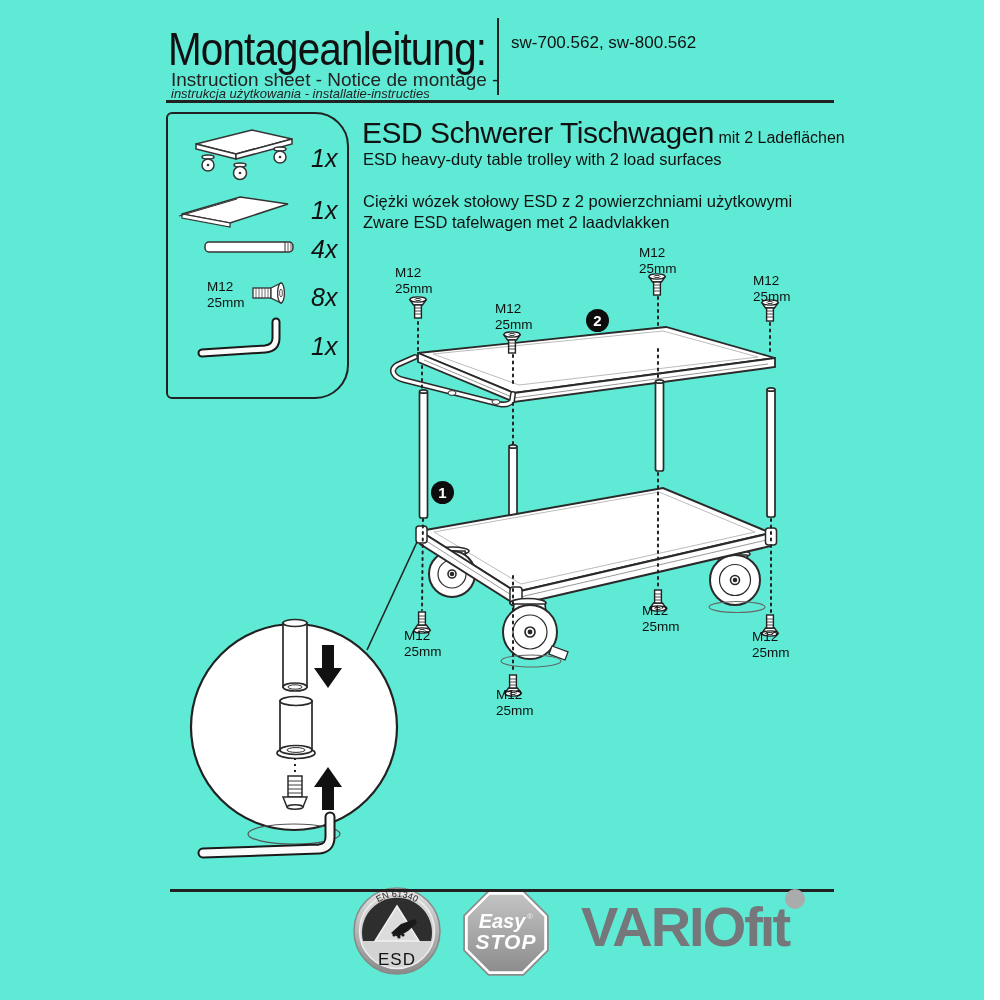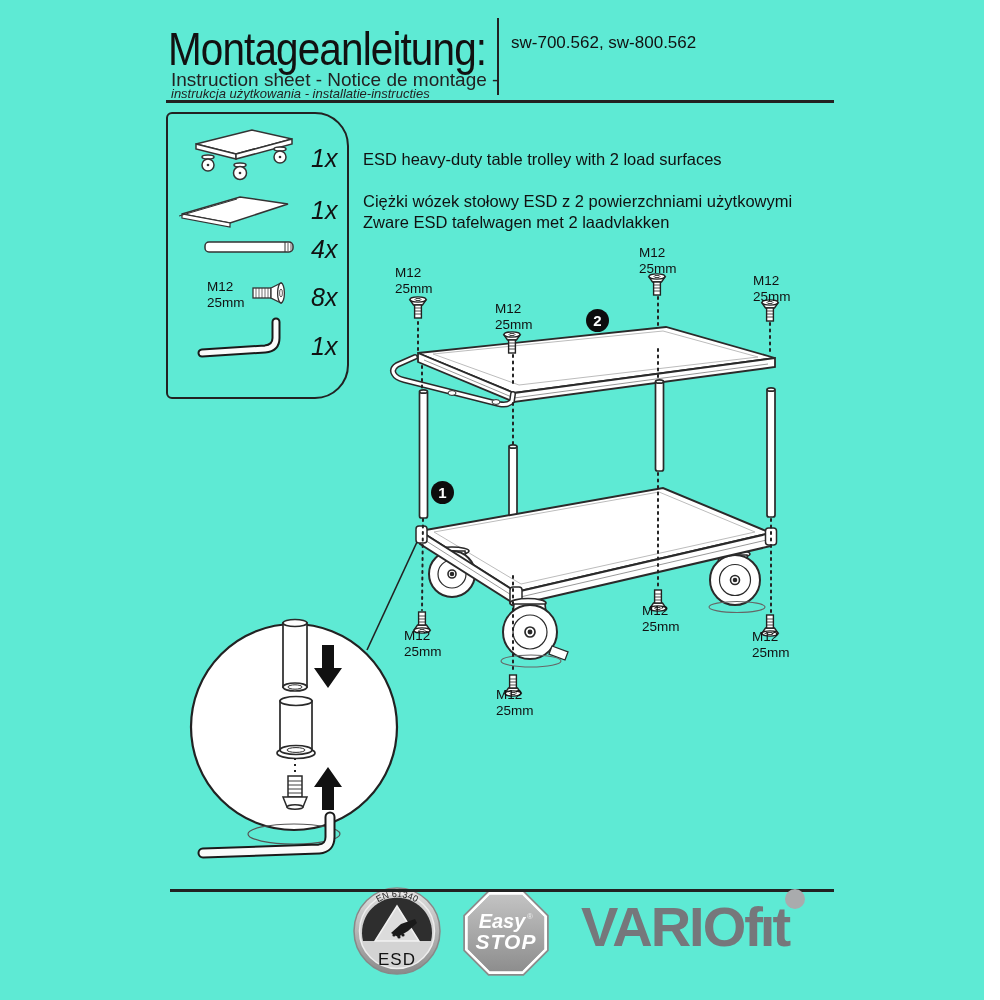--- a/index.html
+++ b/index.html
@@ -52,20 +52,21 @@
 
   <div class="hdr-title">Montageanleitung:</div>
   <div class="hdr-sub1">Instruction sheet - Notice de montage  -</div>
   <div class="hdr-sub2">instrukcja użytkowania - installatie-instructies</div>
   <div class="hdr-divider"></div>
   <div class="hdr-codes">
     <div>sw-700.562, sw-800.562</div>
   </div>
   <div class="hdr-rule"></div>
 
+  <div class="ptitle"><span>ESD Schwerer Tischwagen</span><span class="suffix"> mit 2 Ladeflächen</span></div>
   <div class="pline pl-en">ESD heavy-duty table trolley with 2 load surfaces</div>
   <div class="pline pl-pl">Ciężki wózek stołowy ESD z 2 powierzchniami użytkowymi</div>
   <div class="pline pl-nl">Zware ESD tafelwagen met 2 laadvlakken</div>
 
   <div class="parts-box"></div>
 
   <svg class="part-icon pi1" width="122" height="62" viewBox="0 0 122 62">
     <g fill="#fff" stroke="#333" stroke-width="1.5">
       <path d="M16,20 L72,6 L112,15 L56,30 Z"></path>
       <path d="M16,20 L56,30 L56,35 L16,25 Z"></path>

